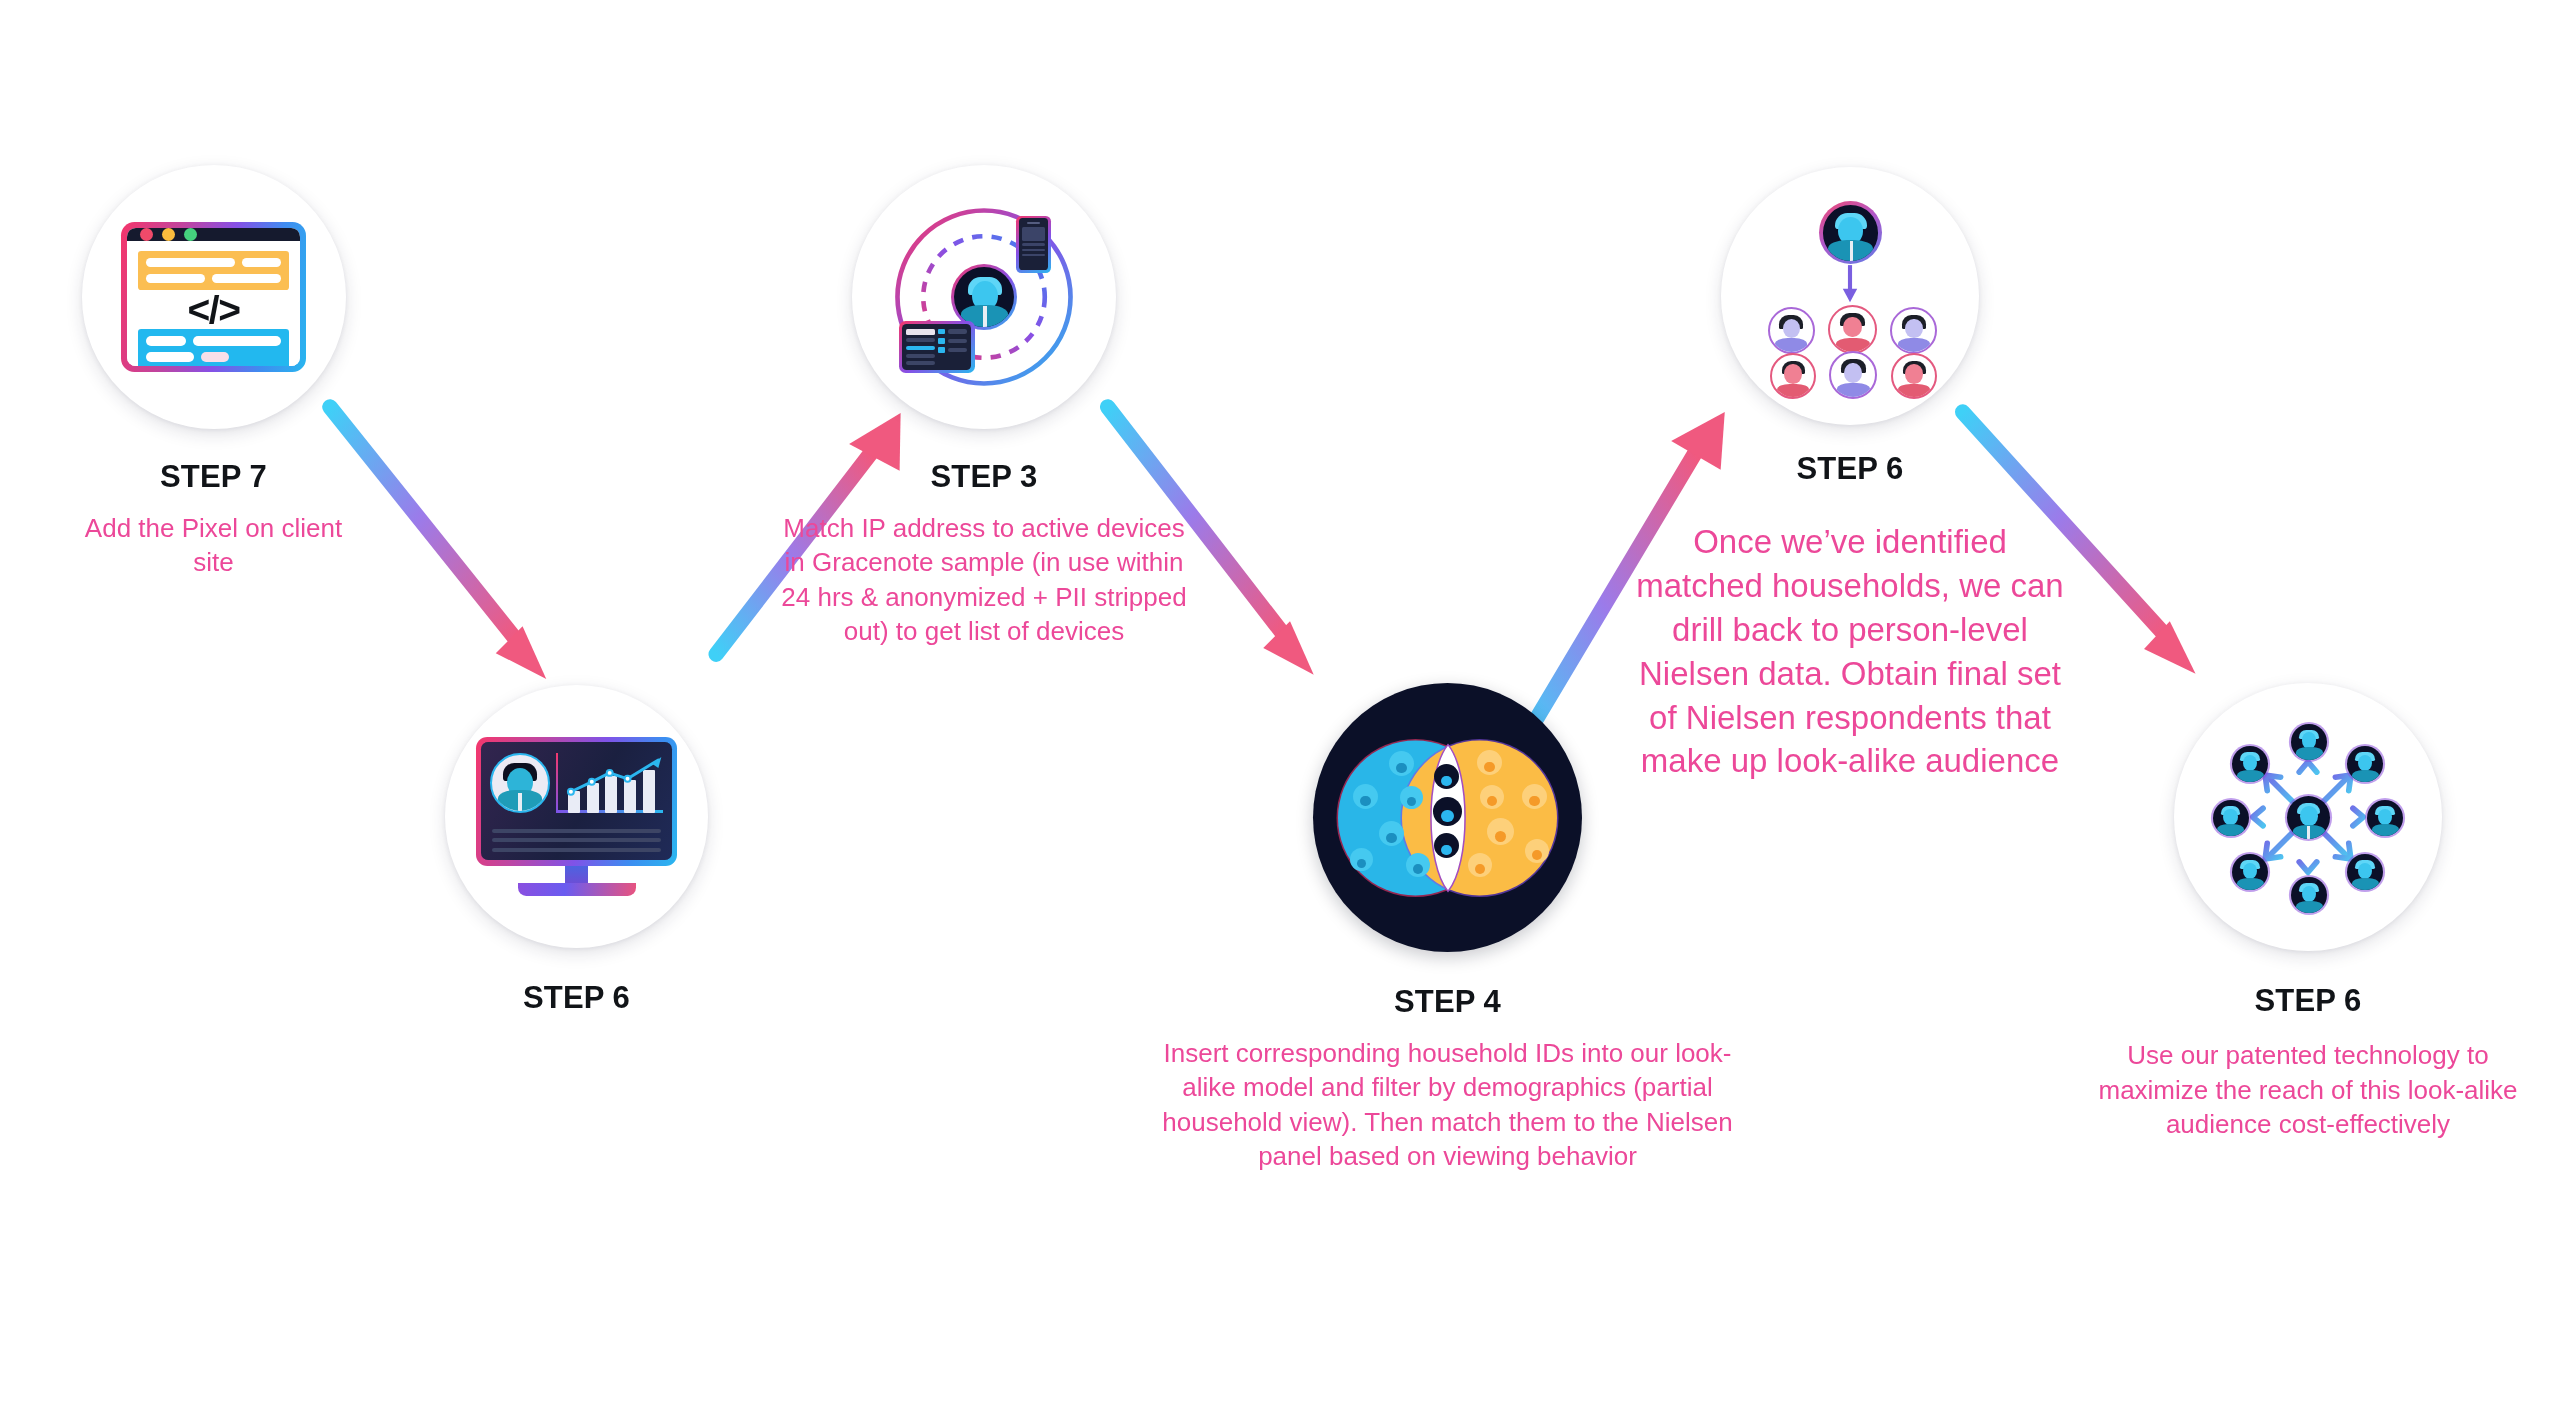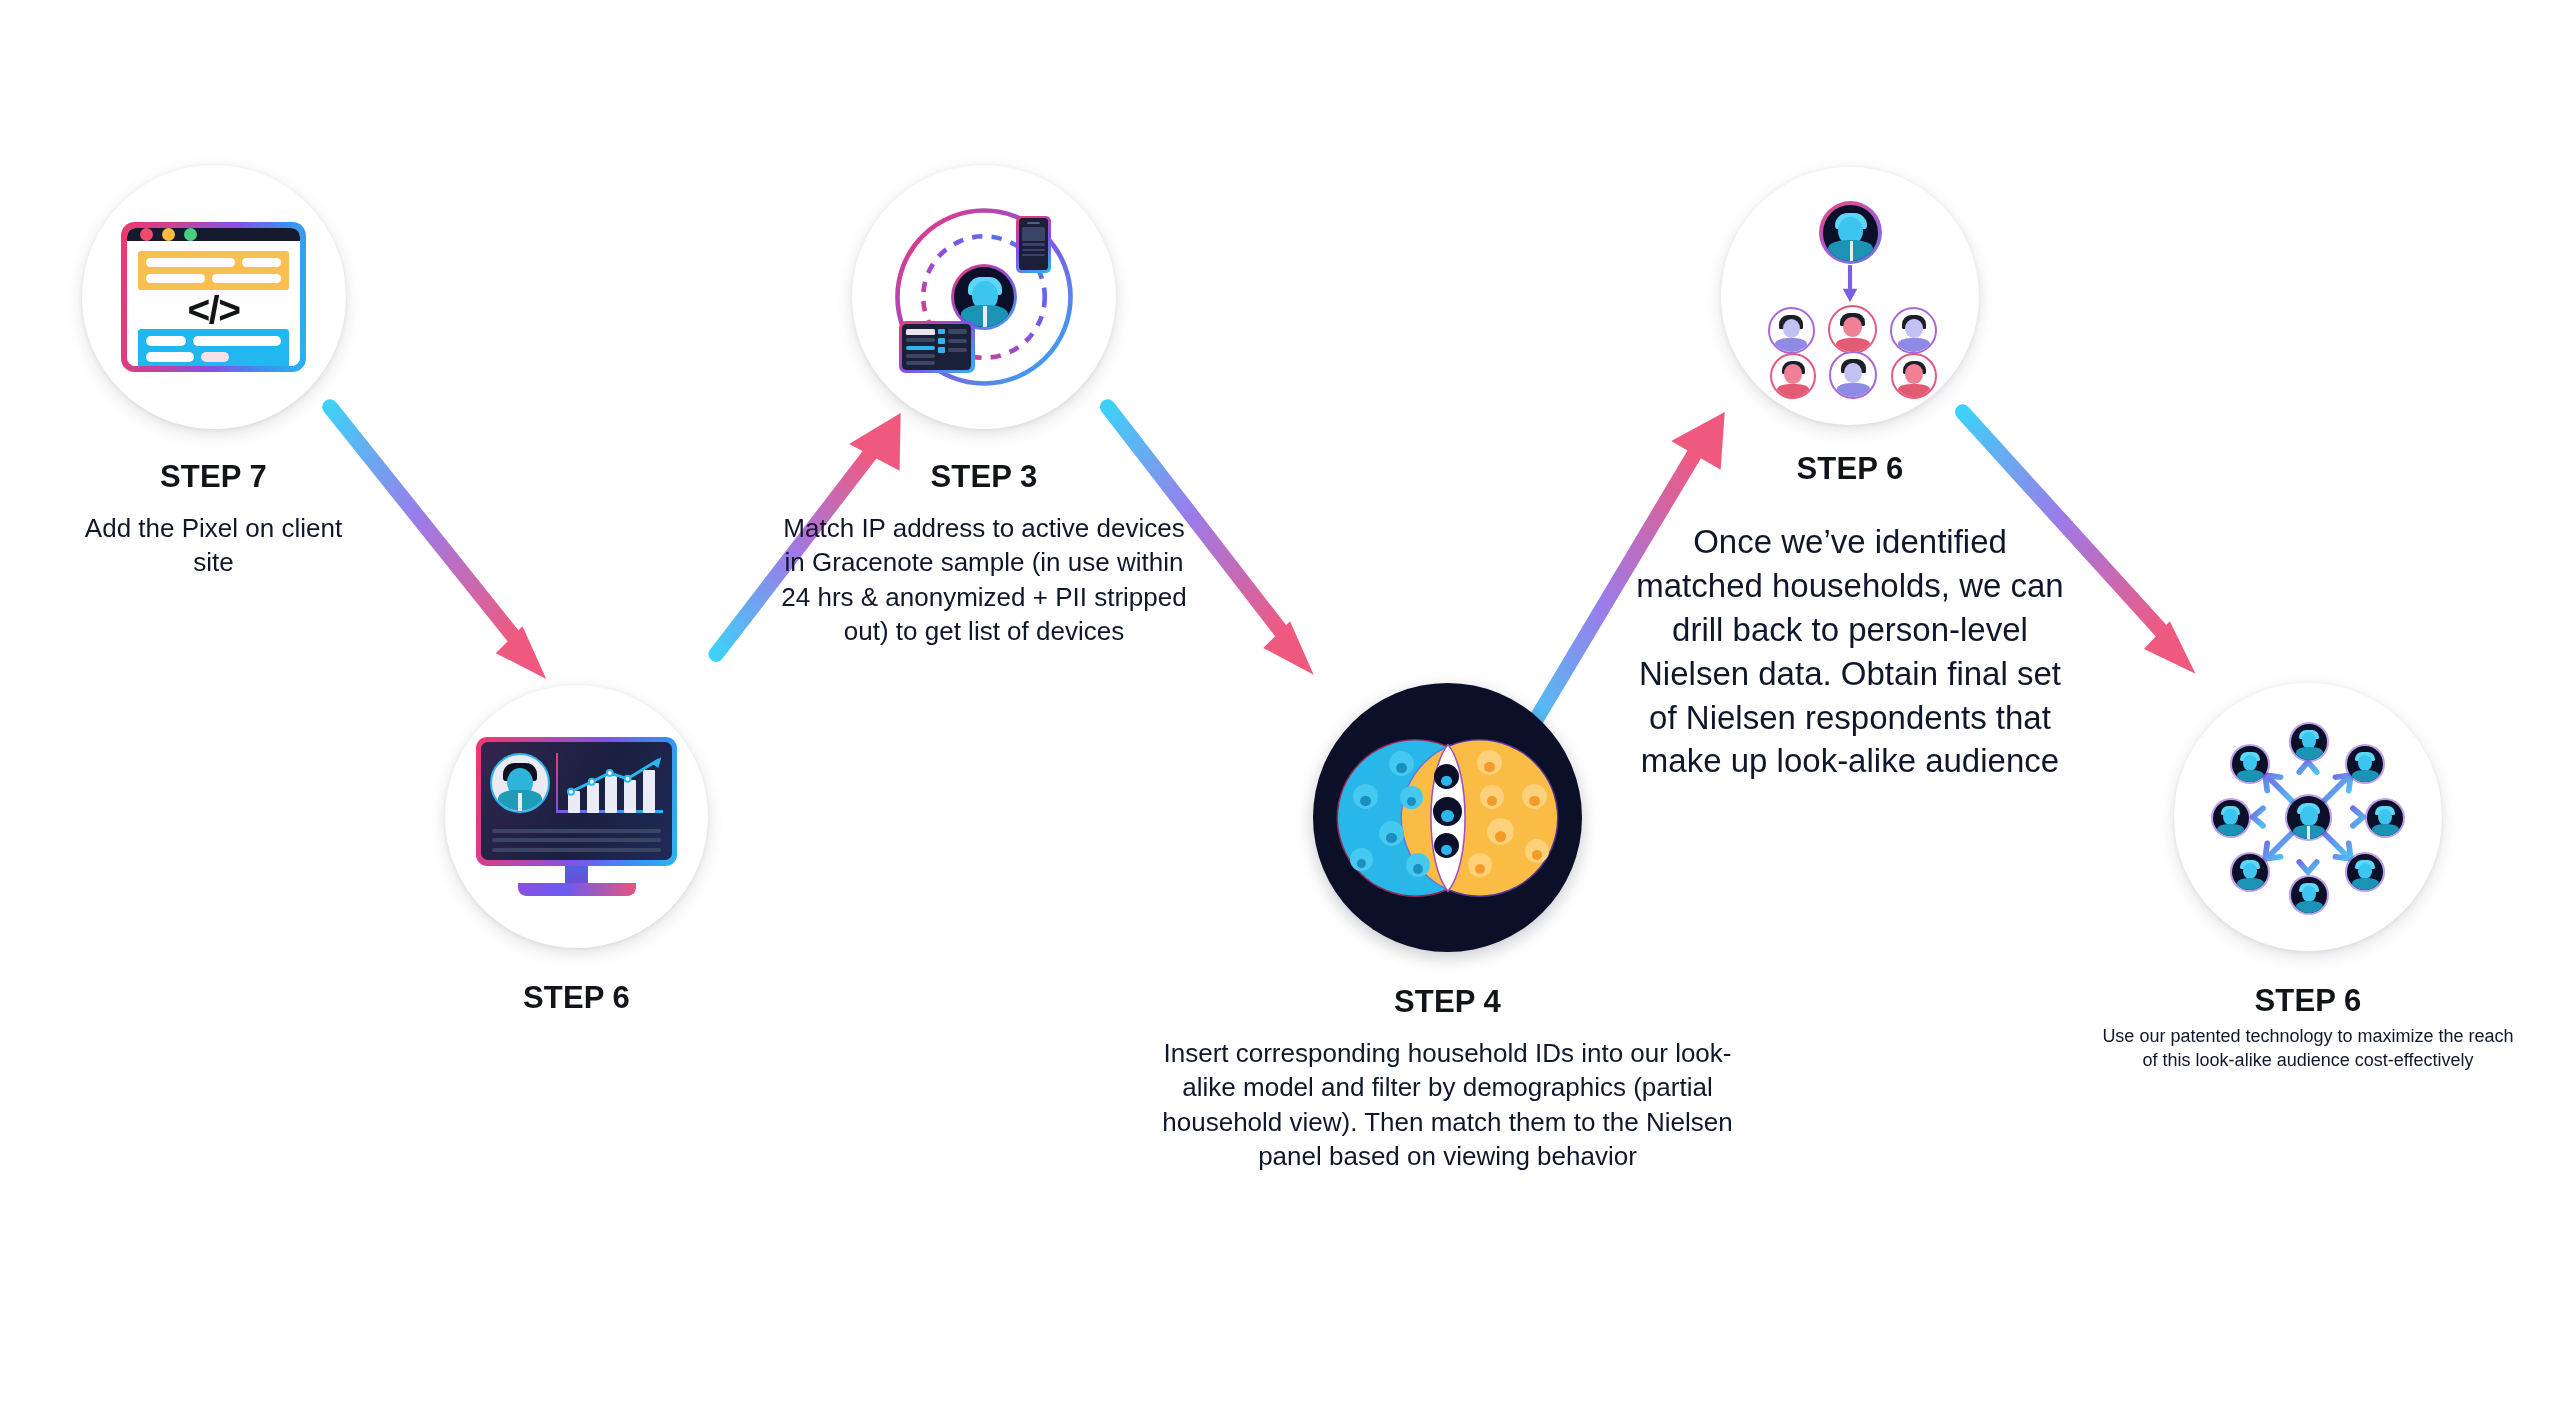--- a/index.html
+++ b/index.html
@@ -21,21 +21,21 @@
     box-shadow:0 5.2px 17.5px rgba(30,30,60,.13), 0 1px 5.2px rgba(30,30,60,.07);
     display:flex;align-items:center;justify-content:center;
     overflow:visible;
   }
   .bubble.dark{background:#0b1028;box-shadow:0 5.2px 17.5px rgba(10,12,30,.22);}
   .label{
     font-weight:bold;color:#111418;text-align:center;
     letter-spacing:0.1px;white-space:nowrap;
   }
   .desc{
-    color:#0f172a;text-align:center;
+    color:#ec4899;text-align:center;
     line-height:1.33;
   }
 
   
   .browser{position:relative;border-radius:13.4px;padding:5.7px;
     background:linear-gradient(100deg,#f4366b 0%,#c0449f 30%,#8650e6 55%,#3f8cf0 78%,#28b6ef 100%);
     box-sizing:border-box;}
   .browser-inner{background:#fff;border-radius:8.8px;overflow:hidden;height:100%;display:flex;flex-direction:column;}
   .bw-bar{background:#151a2e;height:27px;display:flex;align-items:center;gap:8.8px;padding-left:13.4px;}
   .dotr,.doty,.dotg{width:13px;height:13px;border-radius:50%;}
@@ -491,17 +491,17 @@
           <div style="position:absolute;bottom:0;width:27px;height:12.4px;left:4.6px;background:#1a93b5;border-radius:42% 42% 0 0;"></div>
         </div>
         <div class="n-node" style="left:94px;top:171px;width:36px;height:36px;">
           <div style="position:absolute;width:19.6px;height:9.3px;left:8.2px;top:6.2px;background:#5ed6f7;border-radius:8.2px 8.2px 2.1px 2.1px;"></div>
           <div style="position:absolute;width:14.4px;height:16.5px;left:10.8px;top:8.8px;background:#3cc6ef;border-radius:50%;"></div>
           <div style="position:absolute;bottom:0;width:27px;height:12.4px;left:4.6px;background:#1a93b5;border-radius:42% 42% 0 0;"></div>
         </div>
       </div>
     </div>
     <div class="label" style="font-size:31px;margin-top:32px;">STEP 6</div>
-    <div class="desc" style="font-size:18px;margin-top:6px;width:428px;">Use our patented technology to maximize the reach of this look-alike audience cost-effectively</div>
+    <div class="desc" style="font-size:26px;margin-top:19px;width:428px;">Use our patented technology to maximize the reach of this look-alike audience cost-effectively</div>
   </div>
 
 </div>
 
 
 </body></html>

